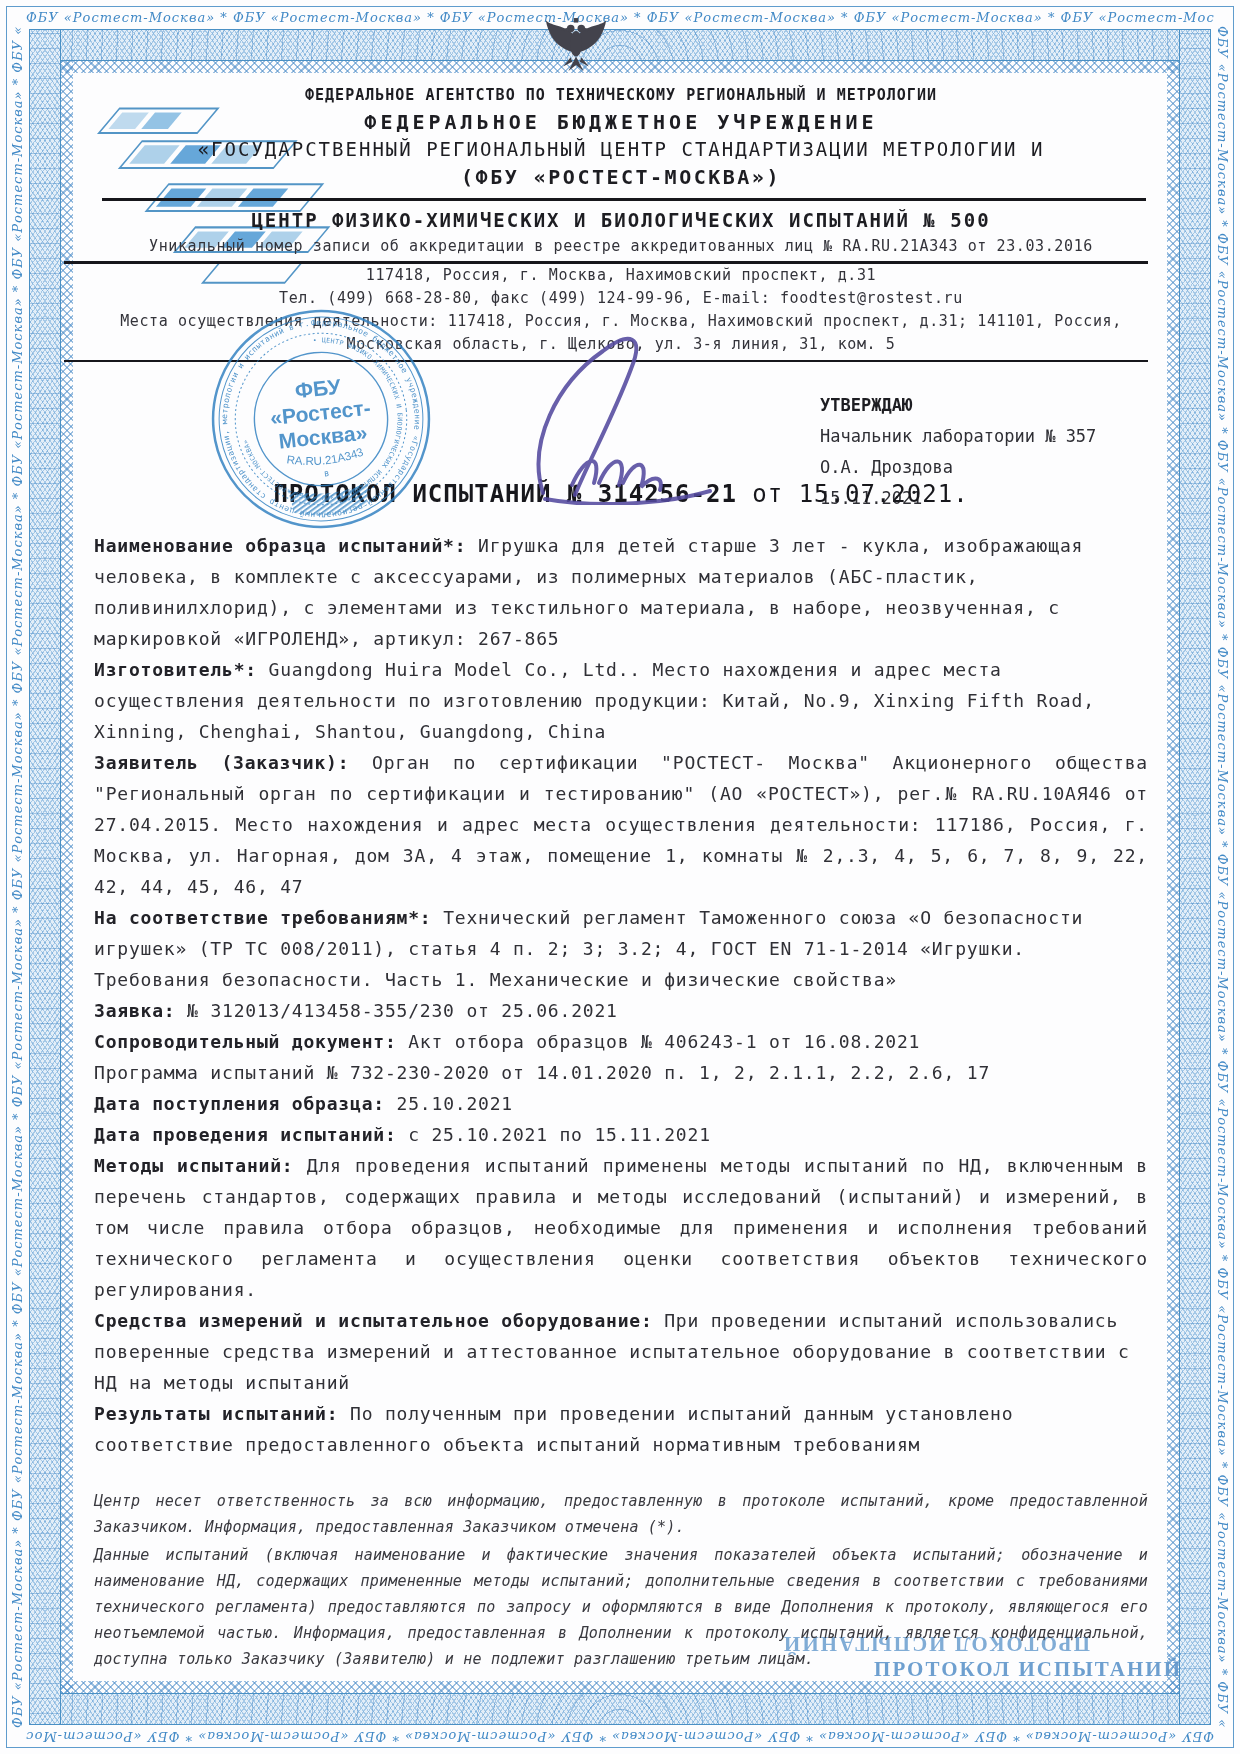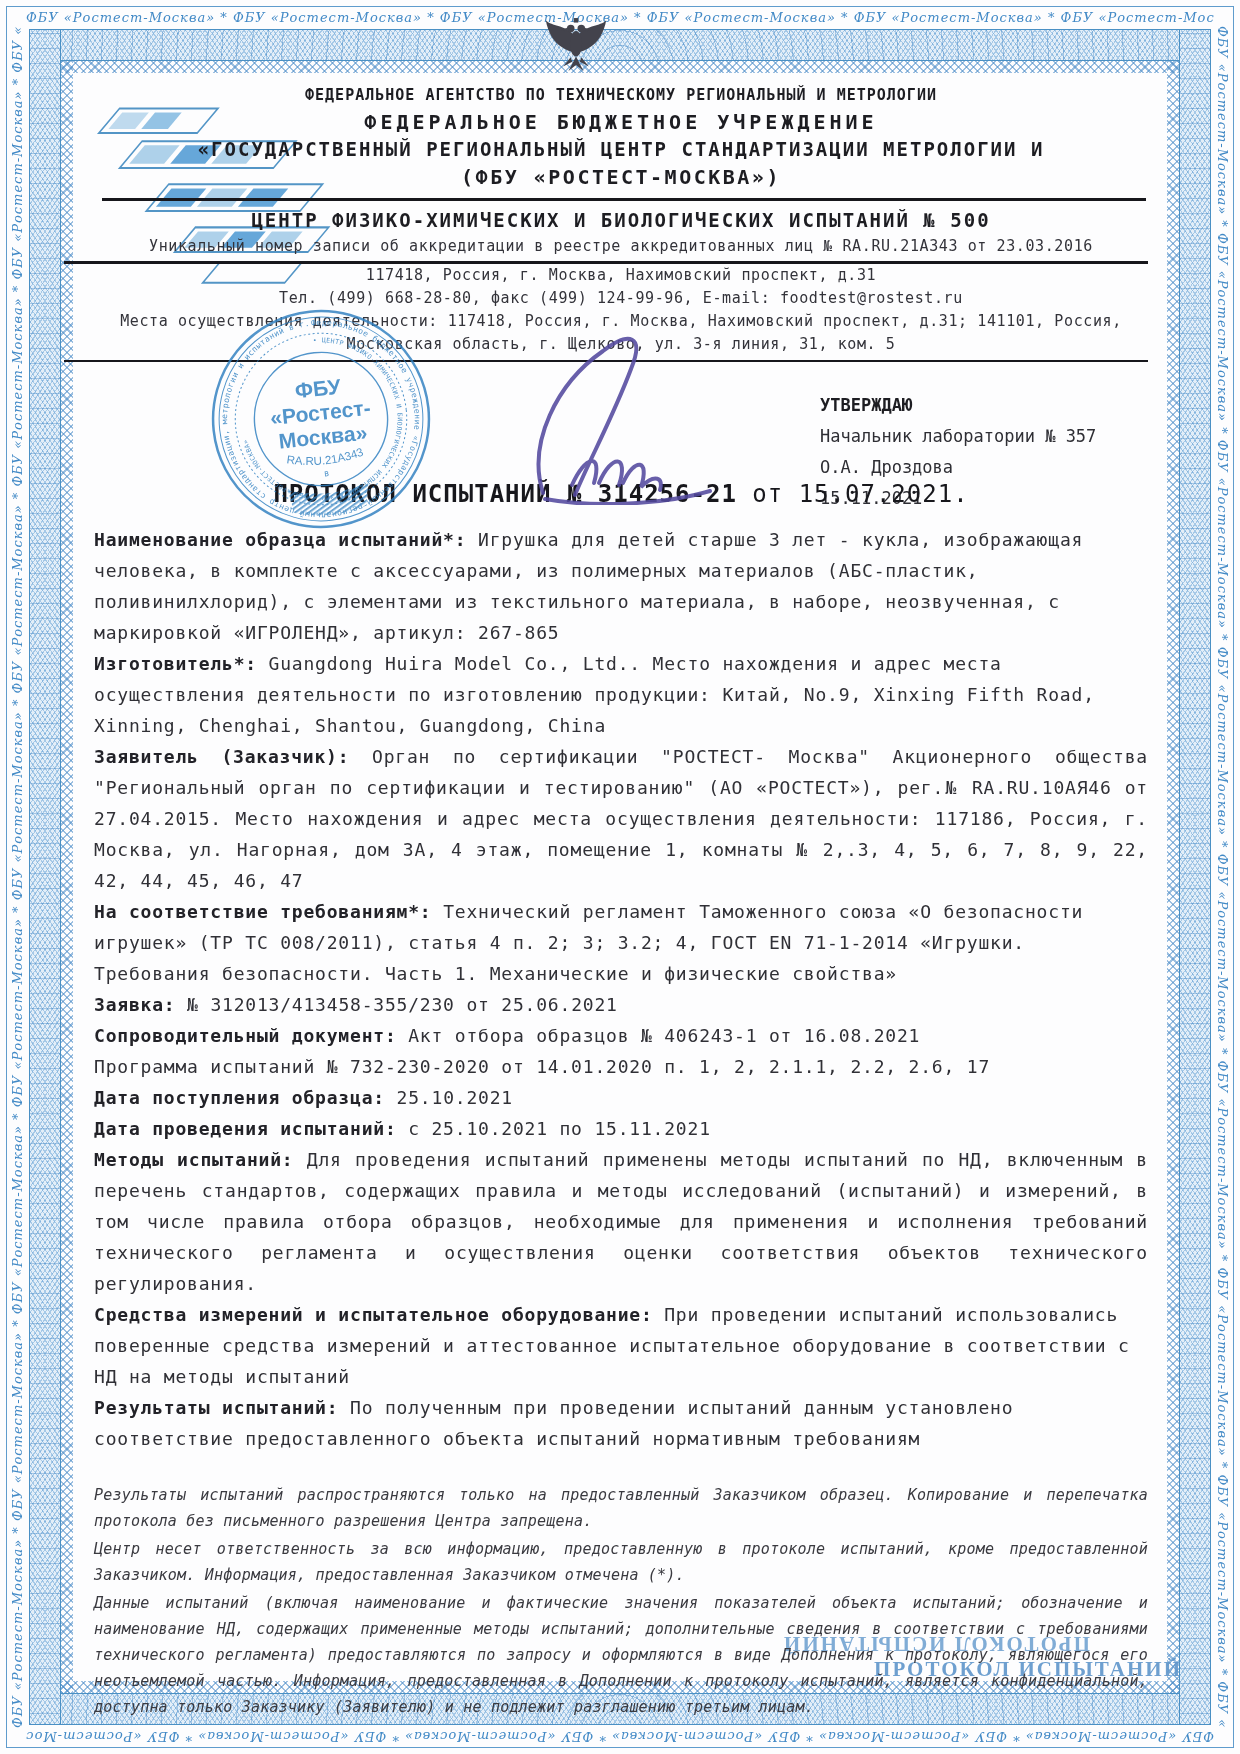--- a/index.html
+++ b/index.html
@@ -32,35 +32,35 @@
   .chain.top{top:61px;left:61px;right:61px;height:12px;}
   .chain.bottom{bottom:61px;left:61px;right:61px;height:12px;}
   .chain.left{left:61px;top:61px;bottom:61px;width:12px;}
   .chain.right{right:61px;top:61px;bottom:61px;width:12px;}
 
   
   .content{position:absolute;left:94px;right:92px;top:80px;bottom:80px;z-index:2;}
   .center{text-align:center;}
   .hdr1{font-weight:bold;font-size:15px;letter-spacing:1px;line-height:22px;margin-top:4px;color:#1d1d22;}
   .hdr2{font-weight:bold;font-size:20px;letter-spacing:4px;line-height:27px;margin-top:3px;color:#1d1d22;}
-  .hdr3{font-weight:bold;font-size:19px;letter-spacing:2px;line-height:27px;color:#1d1d22;}
+  .hdr3{font-weight:normal;font-size:19px;letter-spacing:2px;line-height:27px;color:#1d1d22;}
   .hdr4{font-weight:bold;font-size:20px;letter-spacing:2.5px;line-height:28px;color:#1d1d22;}
   .hdr5{font-weight:bold;font-size:19px;letter-spacing:2px;line-height:29px;margin-top:5px;color:#1d1d22;}
   .small{font-size:15px;letter-spacing:.6px;line-height:23px;color:#33333a;}
   .rule{height:3px;background:#17171c;}
   #rule1{margin:7px 2px 0 8px;}
   #rule2{margin:3px 0 0 -30px;height:2.5px;}
   #rule3{margin:4px 0 0 -30px;height:2.5px;}
 
   .sig-area{height:118px;}
   .doc-title{text-align:center;font-size:24px;letter-spacing:1px;color:#17171c;margin-top:0;}
   .doc-title .tb{font-weight:bold;}
   .doc-title .td{font-weight:normal;}
 
-  .body-text{margin-top:16px;}
+  .body-text{margin-top:22px;}
   .bp{margin:0;font-size:18px;letter-spacing:.8px;line-height:31px;color:#303036;}
   .bp .lbl{font-weight:bold;color:#222228;}
   .bp.just{text-align:justify;}
 
   .notes{margin-top:28px;}
   .note{margin:0 0 2px 0;font:italic 15px "DejaVu Sans Mono",monospace;letter-spacing:.2px;
         line-height:26px;color:#3a3a40;text-align:justify;}
 
   
   .logo{position:absolute;left:88px;top:90px;z-index:1;opacity:.95;}
@@ -232,21 +232,20 @@
       <p class="bp"><b class="lbl">Сопроводительный документ:</b> <span>Акт отбора образцов № 406243-1 от 16.08.2021</span></p>
       <p class="bp"><b class="lbl"></b> <span>Программа испытаний № 732-230-2020 от 14.01.2020 п. 1, 2, 2.1.1, 2.2, 2.6, 17</span></p>
       <p class="bp"><b class="lbl">Дата поступления образца:</b> <span>25.10.2021</span></p>
       <p class="bp"><b class="lbl">Дата проведения испытаний:</b> <span>с 25.10.2021 по 15.11.2021</span></p>
       <p class="bp just"><b class="lbl">Методы испытаний:</b> <span>Для проведения испытаний применены методы испытаний по НД, включенным в перечень стандартов, содержащих правила и методы исследований (испытаний) и измерений, в том числе правила отбора образцов, необходимые для применения и исполнения требований технического регламента и осуществления оценки соответствия объектов технического регулирования.</span></p>
       <p class="bp"><b class="lbl">Средства измерений и испытательное оборудование:</b> <span>При проведении испытаний использовались поверенные средства измерений и аттестованное испытательное оборудование в соответствии с НД на методы испытаний</span></p>
       <p class="bp"><b class="lbl">Результаты испытаний:</b> <span>По полученным при проведении испытаний данным установлено соответствие предоставленного объекта испытаний нормативным требованиям</span></p>
     </div>
 
     <div class="notes">
-      <p class="note">Результаты испытаний распространяются только на предоставленный Заказчиком образец. Копирование и перепечатка протокола без письменного разрешения Центра запрещена.</p>
       <p class="note">Центр несет ответственность за всю информацию, предоставленную в протоколе испытаний, кроме предоставленной Заказчиком. Информация, предоставленная Заказчиком отмечена (*).</p>
       <p class="note">Данные испытаний (включая наименование и фактические значения показателей объекта испытаний; обозначение и наименование НД, содержащих примененные методы испытаний; дополнительные сведения в соответствии с требованиями технического регламента) предоставляются по запросу и оформляются в виде Дополнения к протоколу, являющегося его неотъемлемой частью. Информация, предоставленная в Дополнении к протоколу испытаний, является конфиденциальной, доступна только Заказчику (Заявителю) и не подлежит разглашению третьим лицам.</p>
 
     </div>
   </div>
 
   <div class="wm wm1">ПРОТОКОЛ ИСПЫТАНИЙ</div>
   <div class="wm wm2">ПРОТОКОЛ ИСПЫТАНИЙ</div>
 
 </div>

